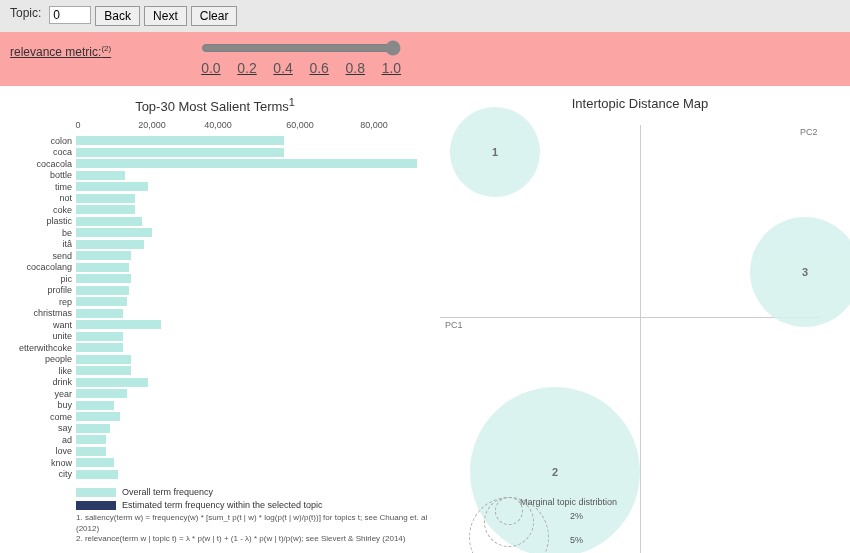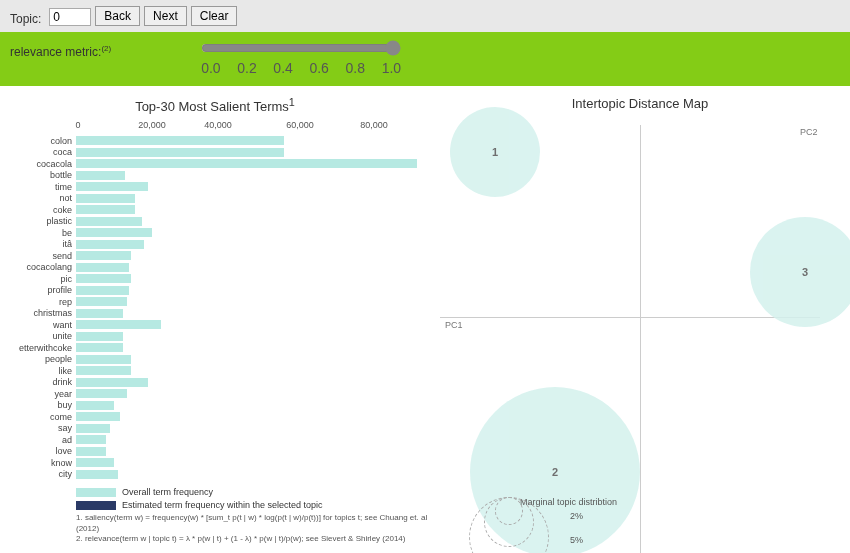--- a/index.html
+++ b/index.html
@@ -1,21 +1,21 @@
 <!DOCTYPE html>
 <html><head>
 <meta charset="utf-8">
 <style>
   * { box-sizing: border-box; margin: 0; padding: 0; }
   body { font-family: Arial, Helvetica, sans-serif; font-size: 11px; color: #333; background: #fff; width: 850px; }
-  .toolbar { background: #e8e8e8; padding: 6px 10px; display: flex; align-items: flex-end; gap: 4px; }
+  .toolbar { background: #e8e8e8; padding: 6px 10px; display: flex; align-items: flex-start; gap: 4px; }
   .toolbar label { font-size: 12px; margin-right: 4px; }
   .toolbar input[type="text"] { width: 42px; height: 18px; border: 1px solid #aaa; padding: 0 3px; font-size: 12px; }
   .toolbar button { height: 20px; padding: 0 8px; font-size: 12px; border: 1px solid #999; background: #efefef; cursor: pointer; }
-  .relevbar { background: #84cc16; padding: 8px 10px 10px 10px; display: flex; align-items: flex-start; gap: 20px; }
+  .relevbar { background: #fca5a5; padding: 8px 10px 10px 10px; display: flex; align-items: flex-start; gap: 20px; text-decoration: underline; }
   .relevlabel { font-size: 12px; margin-top: 4px; }
   .relevlabel sup { font-size: 8px; }
   .sliderwrap { margin-left: 70px; }
   .slider { width: 200px; accent-color: #888; }
   .ticks { display: flex; justify-content: space-between; width: 200px; font-size: 14px; color: #555; margin-top: 2px; }
   .content { display: flex; padding: 10px 10px 10px 0; gap: 10px; }
   .leftpane { width: 440px; }
   .rightpane { width: 400px; position: relative; }
   .paneltitle { text-align: center; font-size: 13px; margin-bottom: 6px; }
   .xaxis { position: relative; height: 12px; margin-left: 78px; margin-bottom: 3px; }

